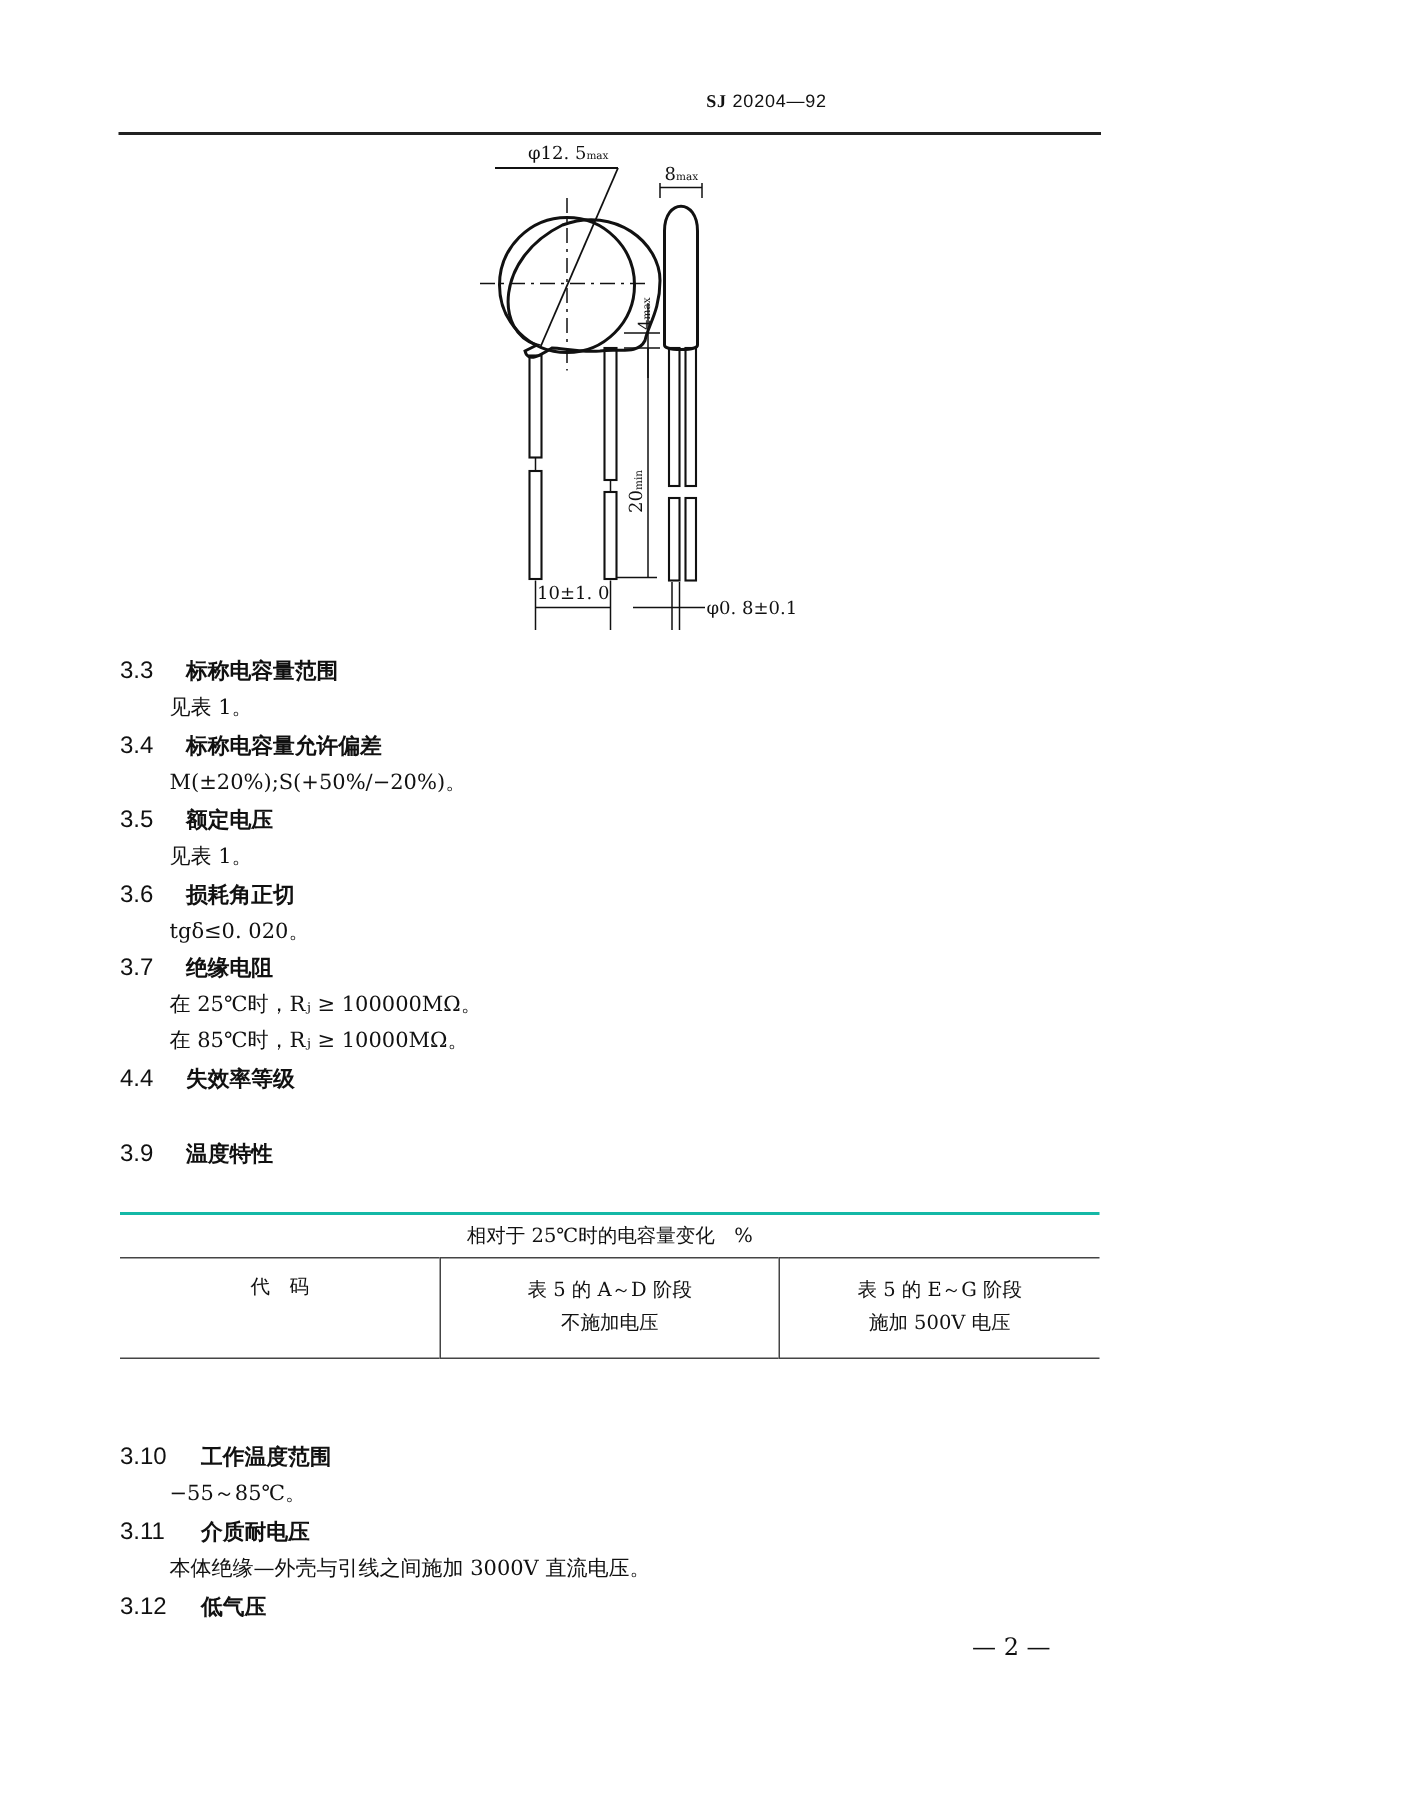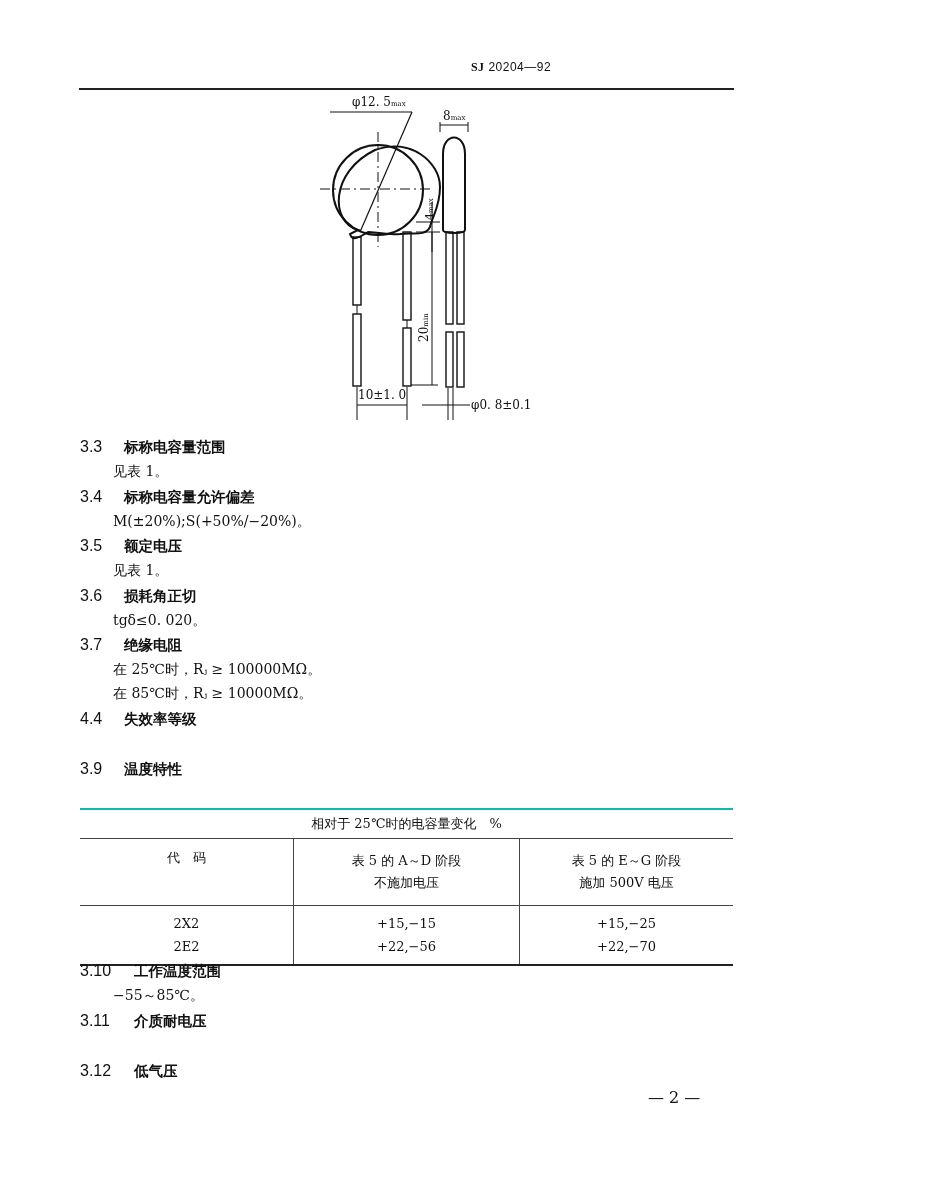--- a/index.html
+++ b/index.html
@@ -120,42 +120,29 @@
       </td>
       <td style="width:225px; border-right:1px solid #444; line-height:22px;">
         <div>表 5 的 A～D 阶段</div>
             <div>不施加电压</div>
       </td>
       <td style="line-height:22px;">
         <div>表 5 的 E～G 阶段</div>
             <div>施加 500V 电压</div>
       </td>
     </tr>
-    <tr style="border-bottom:2px solid #222;">
-      <td style="border-right:1px solid #444; height:58px; line-height:23px;">
-        <div>2X2</div>
-            <div>2E2</div>
-      </td>
-      <td style="border-right:1px solid #444; line-height:23px;">
-        <div>+15,−15</div>
-            <div>+22,−56</div>
-      </td>
-      <td style="line-height:23px;">
-        <div>+15,−25</div>
-            <div>+22,−70</div>
-      </td>
-    </tr>
   </tbody>
     </table>
 </div>
 
 <div class="abs" style="left:80px; top:962px;">
   <div class="sec-head"><span class="sec-num wide">3.10</span><span>工作温度范围</span></div>
   <div class="body-line" style="margin-left:33px; margin-top:6px;">−55～85℃。</div>
 </div>
 <div class="abs" style="left:80px; top:1012px;">
   <div class="sec-head"><span class="sec-num wide">3.11</span><span>介质耐电压</span></div>
+  <div class="body-line" style="margin-left:33px; margin-top:6px;">本体绝缘—外壳与引线之间施加 3000V 直流电压。</div>
 </div>
 <div class="abs" style="left:80px; top:1062px;">
   <div class="sec-head"><span class="sec-num wide">3.12</span><span>低气压</span></div>
 </div>
 
 <div class="abs page-num" style="left:648px; top:1088px;">— 2 —</div>
 
 </body></html>

